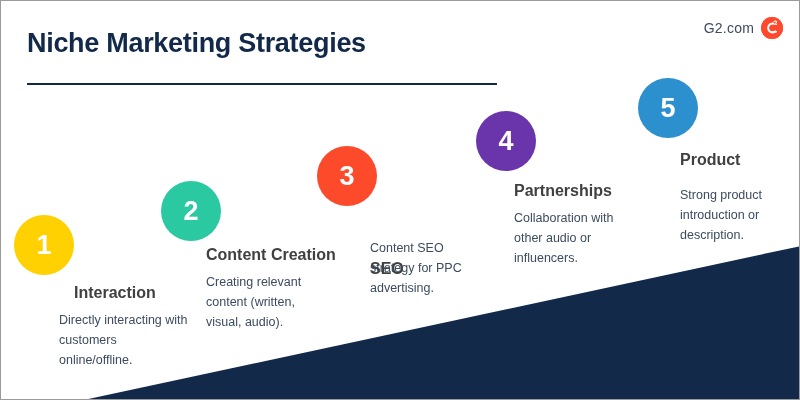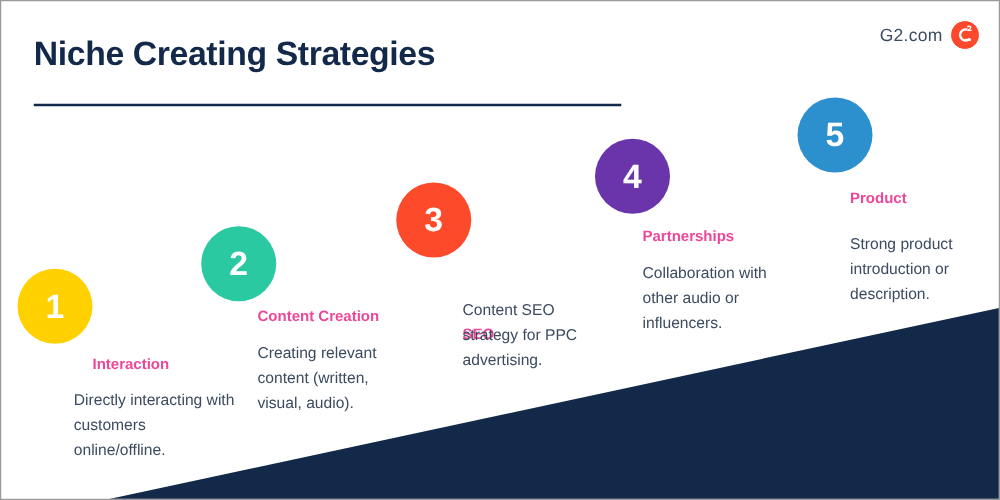--- a/index.html
+++ b/index.html
@@ -84,23 +84,23 @@
     color: #ffffff;
     font-size: 27px;
     font-weight: bold;
     display: flex;
     align-items: center;
     justify-content: center;
     line-height: 1;
   }
   .step-title {
     position: absolute;
-    font-size: 12px;
+    font-size: 16px;
     font-weight: bold;
-    color: #ec4899;
+    color: #404040;
     white-space: nowrap;
   }
   .step-desc {
     position: absolute;
     font-size: 12.5px;
     line-height: 1.58;
     color: #3c4b60;
   }
 
   
@@ -126,21 +126,21 @@
 </style>
 </head>
 <body>
 
 <div id="canvas" style="border-color: rgb(154, 154, 154);">
 
   <svg id="wedge" viewBox="0 0 800 400" preserveAspectRatio="none">
     <polygon id="wedge-shape" points="78,400 800,245 800,400" fill="#12294a"></polygon>
   </svg>
 
-  <div id="title">Niche Creating Strategies</div>
+  <div id="title">Niche Marketing Strategies</div>
   <div id="title-rule" style="background: rgb(18, 41, 74);"></div>
 
   <div id="brand">
     <span id="brand-text">G2.com</span>
     <span id="brand-mark">
       <svg width="22" height="22" viewBox="0 0 22 22" aria-hidden="true">
         <circle cx="11" cy="11" r="11" fill="#ff492c"></circle>
         <path d="M11.6 5.6a5.4 5.4 0 1 0 4.1 8.9l-1.5-1.3a3.5 3.5 0 1 1-2.6-5.8h1.4V5.6z" fill="#ffffff"></path>
         <path d="M11.2 13.9h4.6v1.6h-4.6z" fill="#ffffff"></path>
         <path d="M14.2 3.4c1.1 0 1.9.6 1.9 1.5 0 .6-.4 1-1 1.4l-.8.5h1.9v1H12.8v-.9l1.7-1.2c.4-.3.5-.5.5-.7 0-.3-.3-.5-.8-.5-.4 0-.8.2-1.1.5l-.6-.7c.4-.5 1-.9 1.7-.9z" fill="#ffffff"></path>

